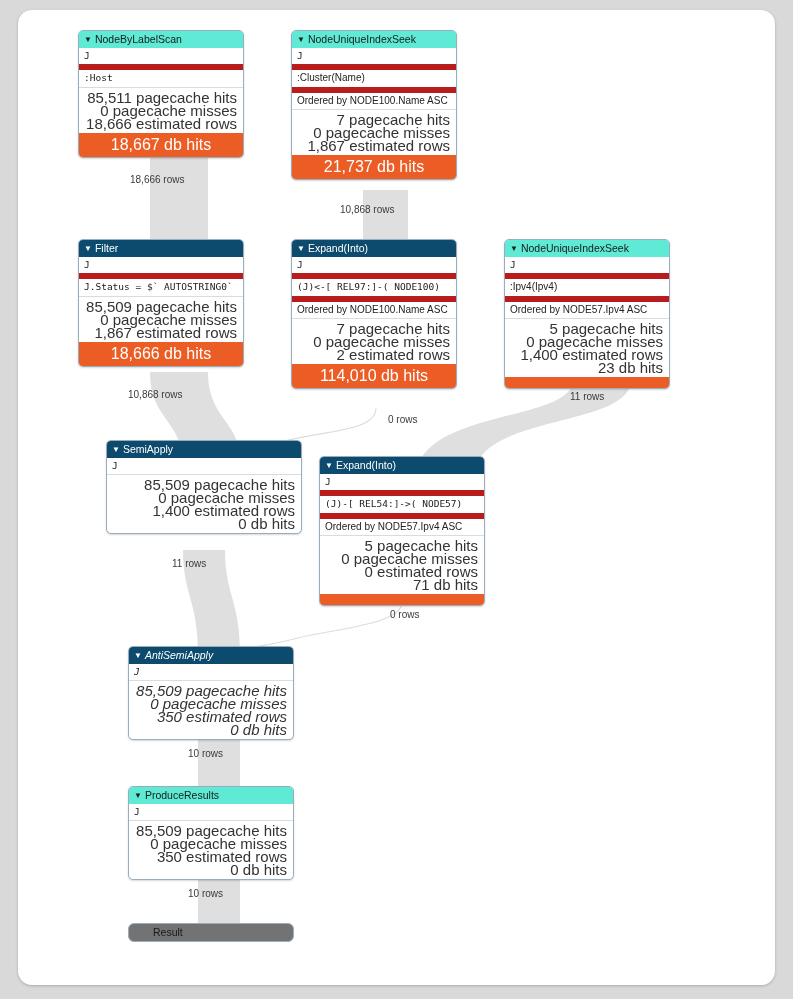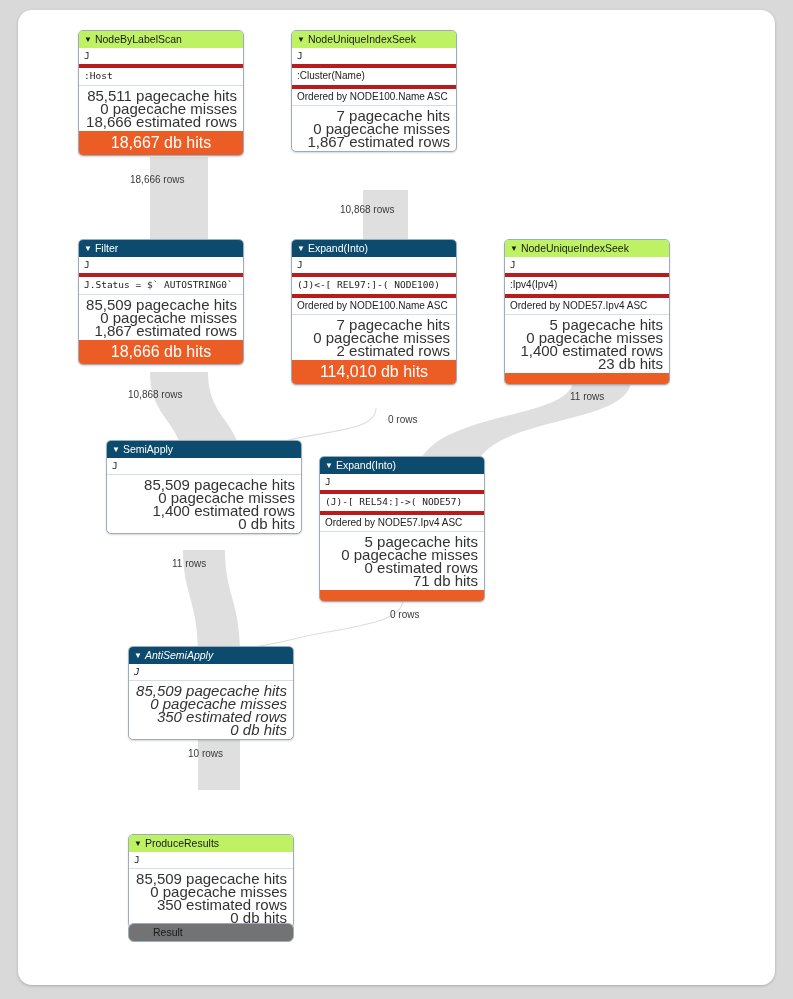--- a/index.html
+++ b/index.html
@@ -49,24 +49,24 @@
     font-size: 10.5px;
     white-space: nowrap;
     overflow: hidden;
   }
   .node-header .caret {
     display: inline-block;
     font-size: 8px;
     margin-right: 3px;
     vertical-align: 1px;
   }
-  .hdr-light { background: #bef264; color: #1a1a1a; }
+  .hdr-light { background: #5eead4; color: #1a1a1a; }
   .hdr-dark  { background: #0c4a6e; color: #ffffff; }
   .node-row {
-    border-top: 4px solid #b91c1c;
+    border-top: 6px solid #b91c1c;
     padding: 2px 5px 3px 5px;
     font-size: 10px;
     color: #222;
     line-height: 12px;
     min-height: 12px;
   }
   .row-var {
     font-family: "DejaVu Sans Mono", monospace;
     font-size: 9.5px;
     border-top: none;
@@ -191,20 +191,21 @@
         <span class="caret">▼</span><span>NodeUniqueIndexSeek</span>
       </div>
       <div class="node-row row-var">J</div>
       <div class="node-row">:Cluster(Name)</div>
       <div class="node-row row-order">Ordered by NODE100.Name ASC</div>
       <div class="stats">
         <div>7 pagecache hits</div>
         <div>0 pagecache misses</div>
         <div>1,867 estimated rows</div>
       </div>
+      <div class="dbbar">21,737 db hits</div>
     </div>
 
     <div class="node" style="left:60px; top:229px; width:166px;">
       <div class="node-header hdr-dark">
         <span class="caret">▼</span><span>Filter</span>
       </div>
       <div class="node-row row-var">J</div>
       <div class="node-row row-mono">J.Status = $` AUTOSTRING0`</div>
       <div class="stats">
         <div>85,509 pagecache hits</div>
@@ -280,21 +281,21 @@
       </div>
       <div class="node-row row-var">J</div>
       <div class="stats">
         <div>85,509 pagecache hits</div>
         <div>0 pagecache misses</div>
         <div>350 estimated rows</div>
         <div>0 db hits</div>
       </div>
     </div>
 
-    <div class="node" style="left:110px; top:776px; width:166px;margin-top:48px;">
+    <div class="node" style="left:110px; top:776px; width:166px;">
       <div class="node-header hdr-light">
         <span class="caret">▼</span><span>ProduceResults</span>
       </div>
       <div class="node-row row-var">J</div>
       <div class="stats">
         <div>85,509 pagecache hits</div>
         <div>0 pagecache misses</div>
         <div>350 estimated rows</div>
         <div>0 db hits</div>
       </div>

